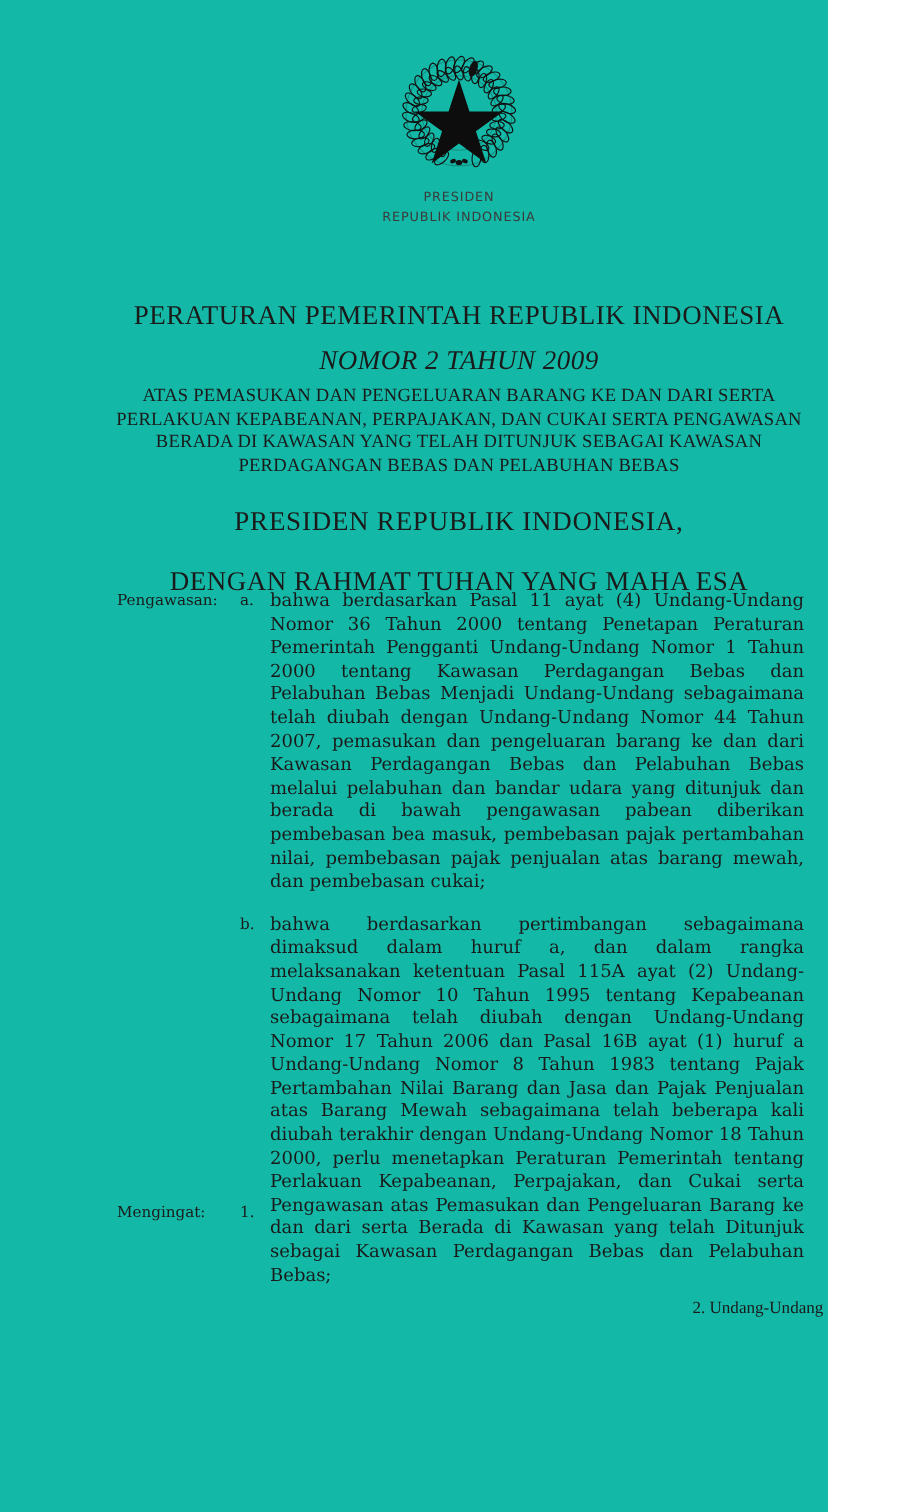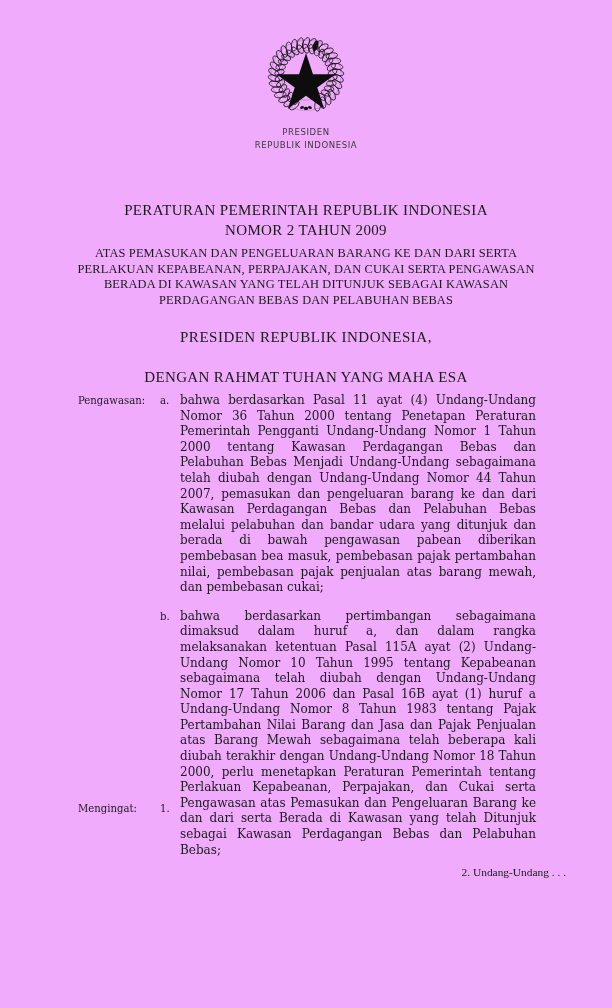--- a/index.html
+++ b/index.html
@@ -4,23 +4,23 @@
 <title>Peraturan Pemerintah Republik Indonesia Nomor 2 Tahun 2009</title>
 <style>
   html, body {
     margin: 0;
     padding: 0;
     background: #ffffff;
   }
 
   .page {
     position: relative;
-    width: 612px;
+    width: 552px;
     height: 1008px;
-    background: #f0abfc;
+    background: #14b8a6;
     overflow: hidden;
     font-family: "Liberation Serif", "DejaVu Serif", serif;
     color: #1a1a1a;
     -webkit-font-smoothing: antialiased;
   }
 
   
   .letterhead {
     position: absolute;
     top: 34px;
@@ -52,28 +52,29 @@
   .title-block {
     position: absolute;
     top: 200px;
     left: 46px;
     width: 520px;
     text-align: center;
   }
 
   .title-line {
     font-family: "Liberation Serif", "DejaVu Serif", serif;
-    font-size: 15px;
+    font-size: 18px;
     line-height: 20px;
     letter-spacing: 0.35px;
     color: #1a1a1a;
   }
 
   .title-line.nomor {
-    margin-top: 0;
+    margin-top: 10px;
+    font-style: italic;
   }
 
   .title-line.tentang {
     margin-top: 4px;
   }
 
   .title-subject {
     margin-top: 6px;
     font-family: "Liberation Serif", "DejaVu Serif", serif;
     font-size: 12.4px;

